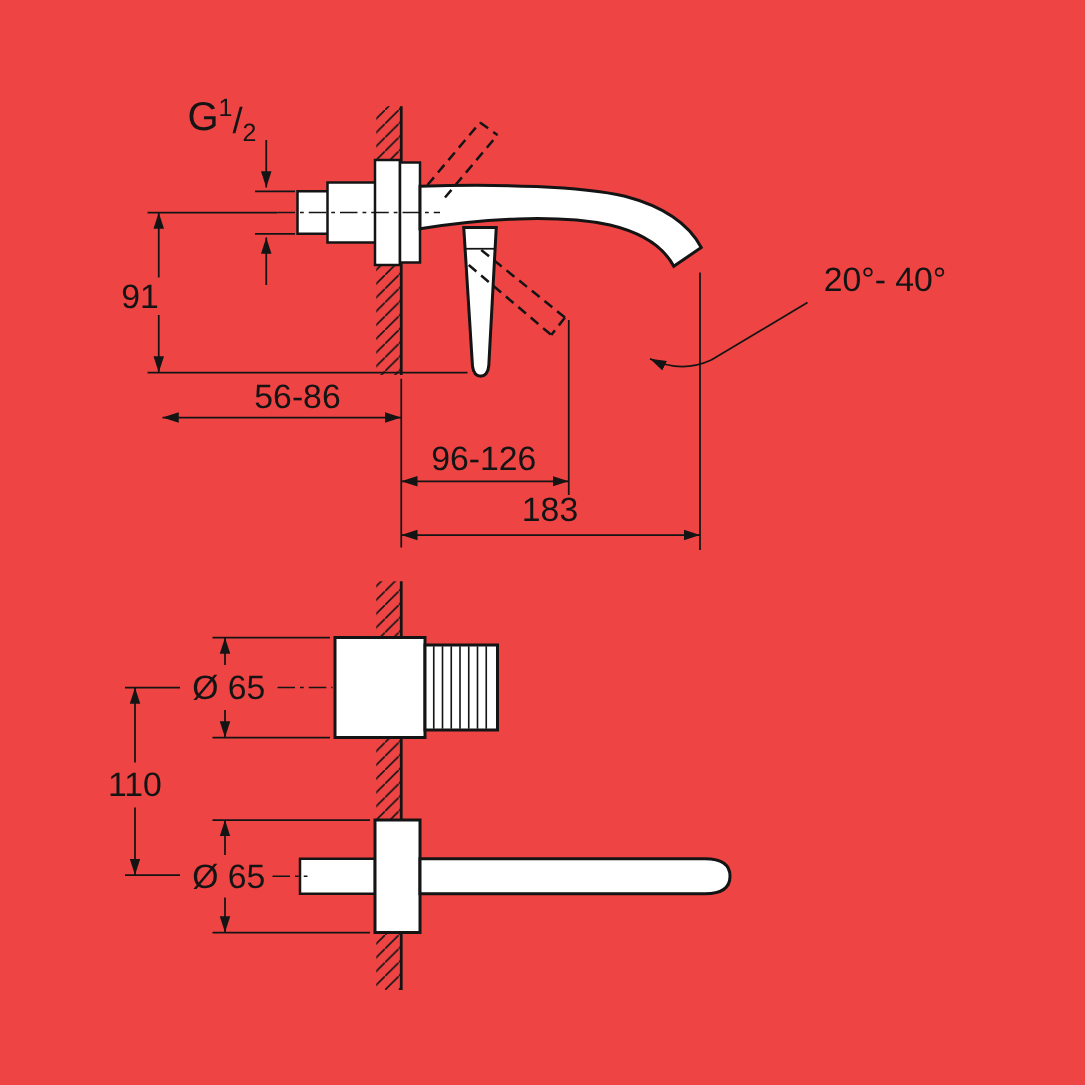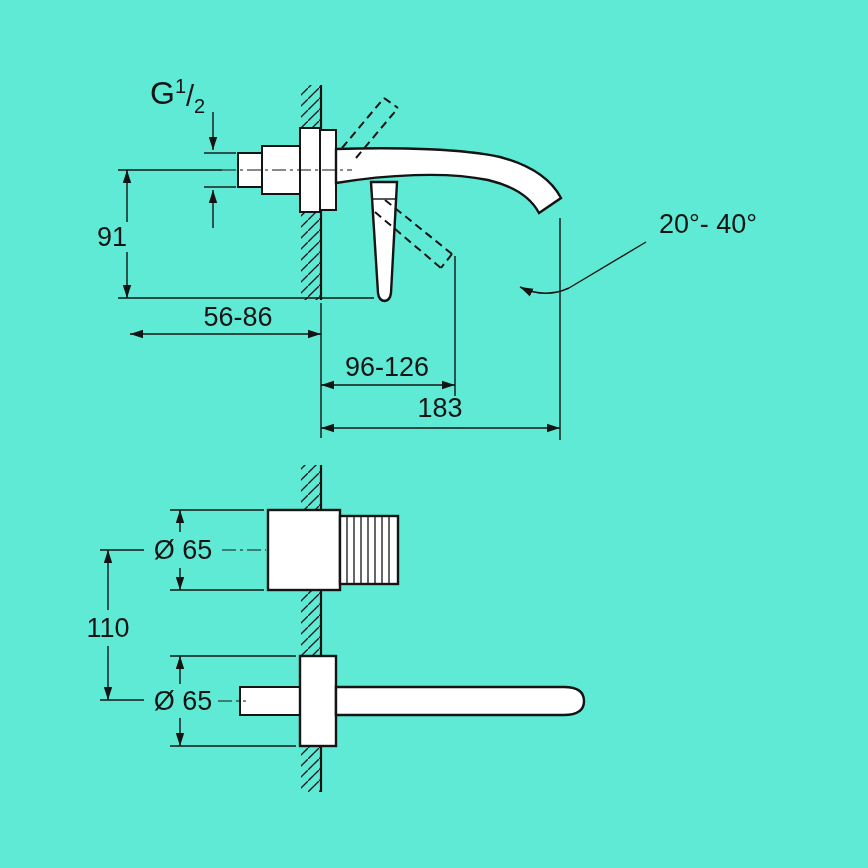--- a/index.html
+++ b/index.html
@@ -1,17 +1,17 @@
 <!DOCTYPE html>
 <html><head>
 <meta charset="utf-8">
 <style>
   html,body{margin:0;padding:0;background:#ffffff;}
   body{width:868px;height:868px;font-family:"Liberation Sans", sans-serif;}
-  .stage{position:relative;width:868px;height:868px;background:#5eead4;text-align:center;}
+  .stage{position:relative;width:868px;height:868px;background:#ef4444;text-align:center;}
   svg{display:block;}
   .outline{fill:#ffffff;stroke:#141414;stroke-width:2.4;}
   .outline-thin{fill:#ffffff;stroke:#141414;stroke-width:2;}
   .hidden-line{fill:none;stroke:#141414;stroke-width:2;stroke-dasharray:8 5;}
   .wall-line{stroke:#141414;stroke-width:2.2;}
   .ext{stroke:#141414;stroke-width:1.4;}
   .dim{stroke:#141414;stroke-width:1.4;fill:none;}
   .cl{stroke:#141414;stroke-width:1.2;stroke-dasharray:14 4 3 4;}
   .seam{stroke:#141414;stroke-width:1.4;}
   .grip{stroke:#141414;stroke-width:1.3;}

